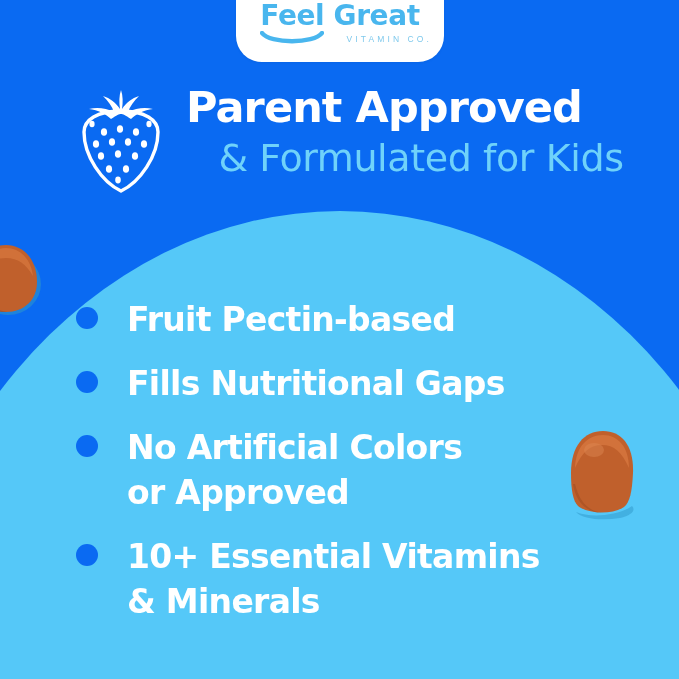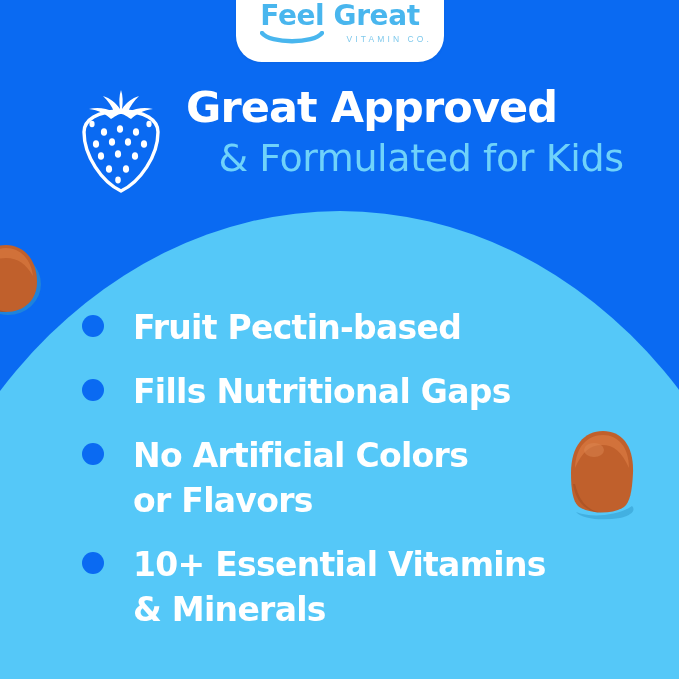--- a/index.html
+++ b/index.html
@@ -124,24 +124,23 @@
     letter-spacing: -0.4px;
     line-height: 49px;
     white-space: nowrap;
     margin-top: 2px;
     text-align: center;
   }
 
   
   .bullets {
     position: absolute;
-    left: 82px;
+    left: 76px;
     top: 297px;
     width: 560px;
-    margin-top: 8px;
   }
   .bullet-row {
     display: flex;
     align-items: flex-start;
     margin-bottom: 19px;
   }
   .bullet-dot {
     flex: 0 0 auto;
     width: 22px;
     height: 22px;
@@ -230,37 +229,37 @@
         <ellipse cx="41" cy="85" rx="3.1" ry="3.8"></ellipse>
         <ellipse cx="58" cy="85" rx="3.1" ry="3.8"></ellipse>
         <ellipse cx="50" cy="96" rx="2.8" ry="3.4"></ellipse>
         <ellipse cx="24" cy="40" rx="2.6" ry="3.2"></ellipse>
         <ellipse cx="81" cy="40" rx="2.6" ry="3.2"></ellipse>
       </g>
     </svg>
   </div>
 
   <div class="headline">
-    <div class="headline-main">Great Approved</div>
+    <div class="headline-main">Parent Approved</div>
     <div class="headline-sub">&amp; Formulated for Kids</div>
   </div>
 
   <div class="bullets">
     <div class="bullet-row">
       <div class="bullet-dot"></div>
       <div class="bullet-text">Fruit Pectin-based</div>
     </div>
     <div class="bullet-row">
       <div class="bullet-dot"></div>
       <div class="bullet-text">Fills Nutritional Gaps</div>
     </div>
     <div class="bullet-row">
       <div class="bullet-dot"></div>
       <div class="bullet-text">No Artificial Colors
-or Flavors</div>
+or Approved</div>
     </div>
     <div class="bullet-row">
       <div class="bullet-dot"></div>
       <div class="bullet-text">10+ Essential Vitamins
 &amp; Minerals</div>
     </div>
   </div>
 
   <div class="gummy gummy-right">
     <svg viewBox="0 0 84 94" width="84" height="94">

